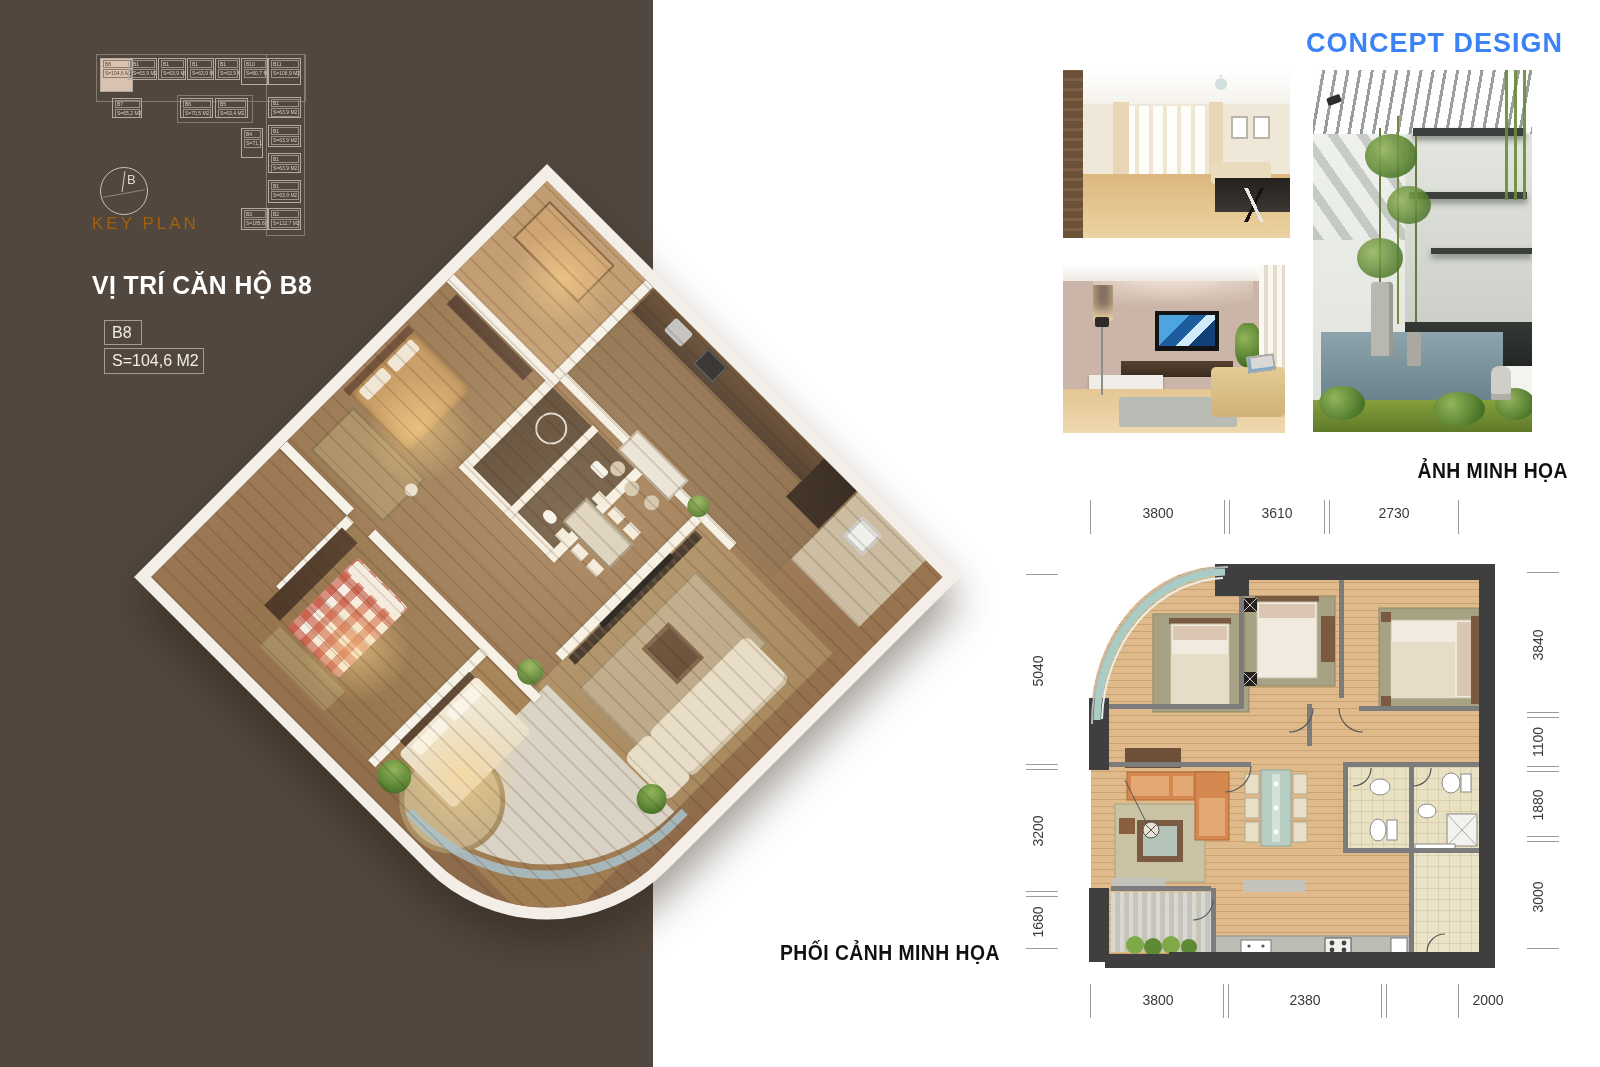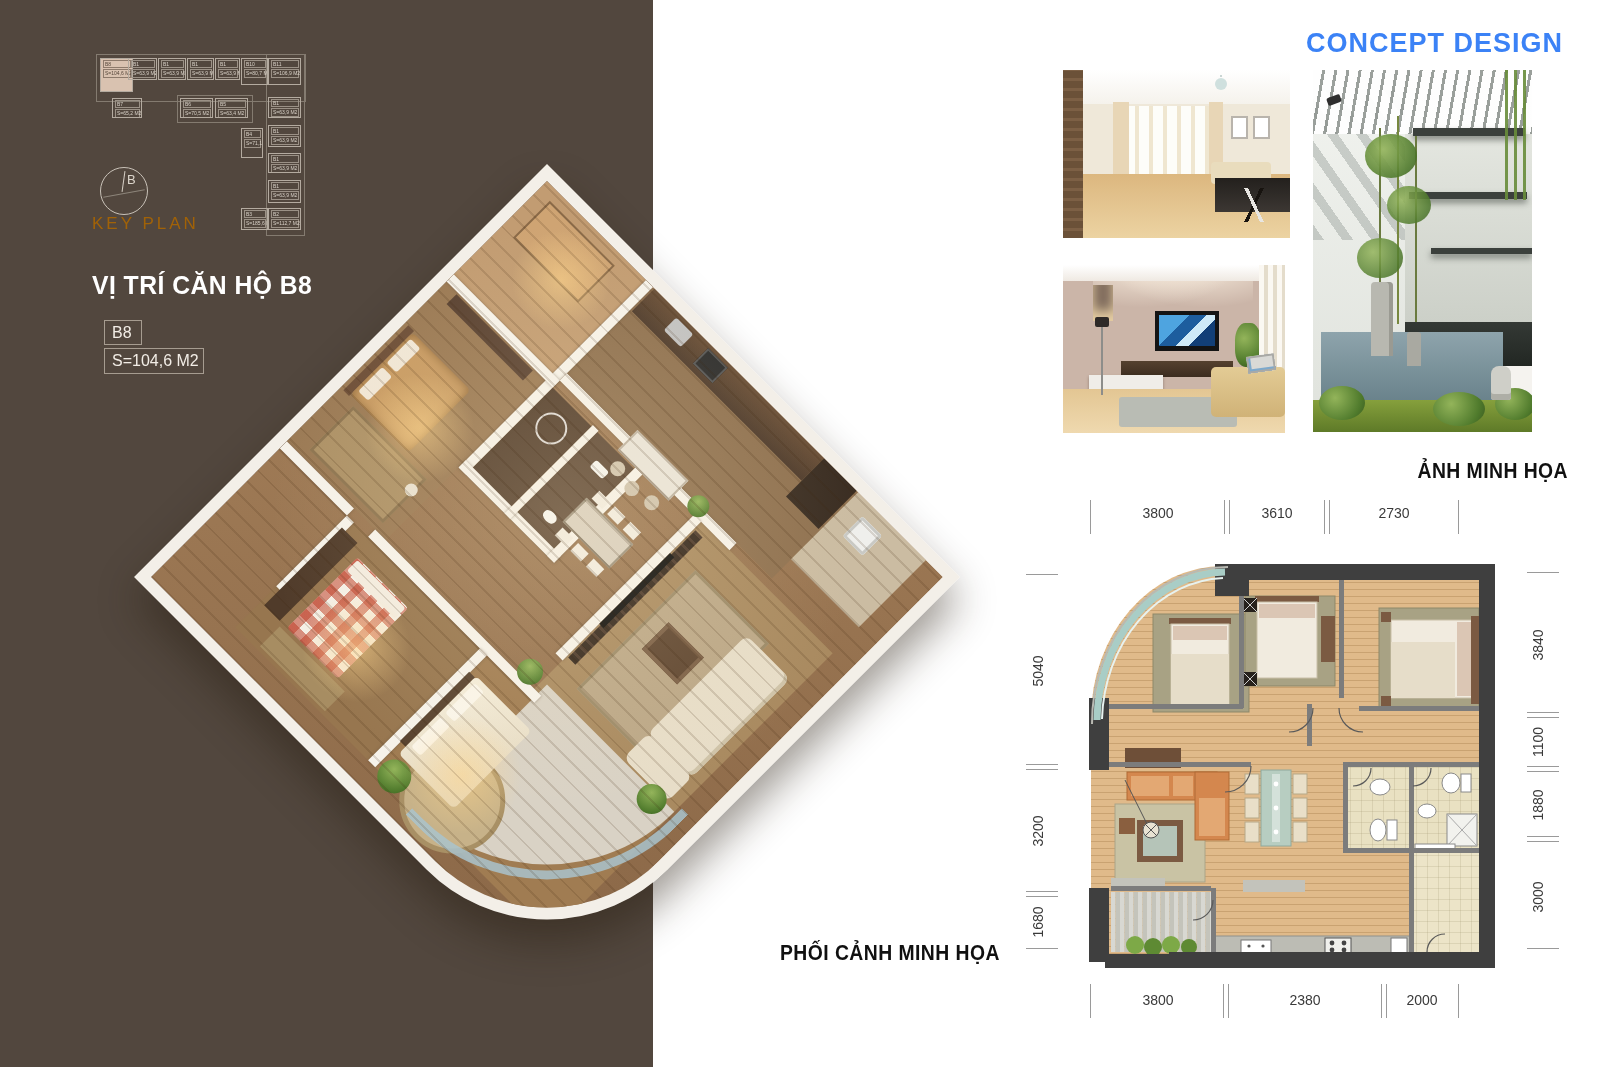--- a/index.html
+++ b/index.html
@@ -476,21 +476,21 @@
   <div class="th d" style="left:1527px;top:712px;"></div>
   <div class="th d" style="left:1527px;top:766px;"></div>
   <div class="th d" style="left:1527px;top:836px;"></div>
   <div class="th" style="left:1527px;top:948px;"></div>
 
   <div class="dimh" style="left:1108px;top:505px;">3800</div>
   <div class="dimh" style="left:1227px;top:505px;">3610</div>
   <div class="dimh" style="left:1344px;top:505px;">2730</div>
   <div class="dimh" style="left:1108px;top:992px;">3800</div>
   <div class="dimh" style="left:1255px;top:992px;">2380</div>
-  <div class="dimh" style="left:1372px;top:992px;">2000</div>
+  <div class="dimh" style="left:1438px;top:992px;">2000</div>
   <div class="dimv" style="left:1003px;top:663px;">5040</div>
   <div class="dimv" style="left:1003px;top:823px;">3200</div>
   <div class="dimv" style="left:1003px;top:914px;">1680</div>
   <div class="dimv" style="left:1503px;top:637px;">3840</div>
   <div class="dimv" style="left:1503px;top:734px;">1100</div>
   <div class="dimv" style="left:1503px;top:797px;">1880</div>
   <div class="dimv" style="left:1503px;top:889px;">3000</div>
 
   <div class="cap left-org" style="left:780px;top:940px;">PHỐI CẢNH MINH HỌA</div>
 

